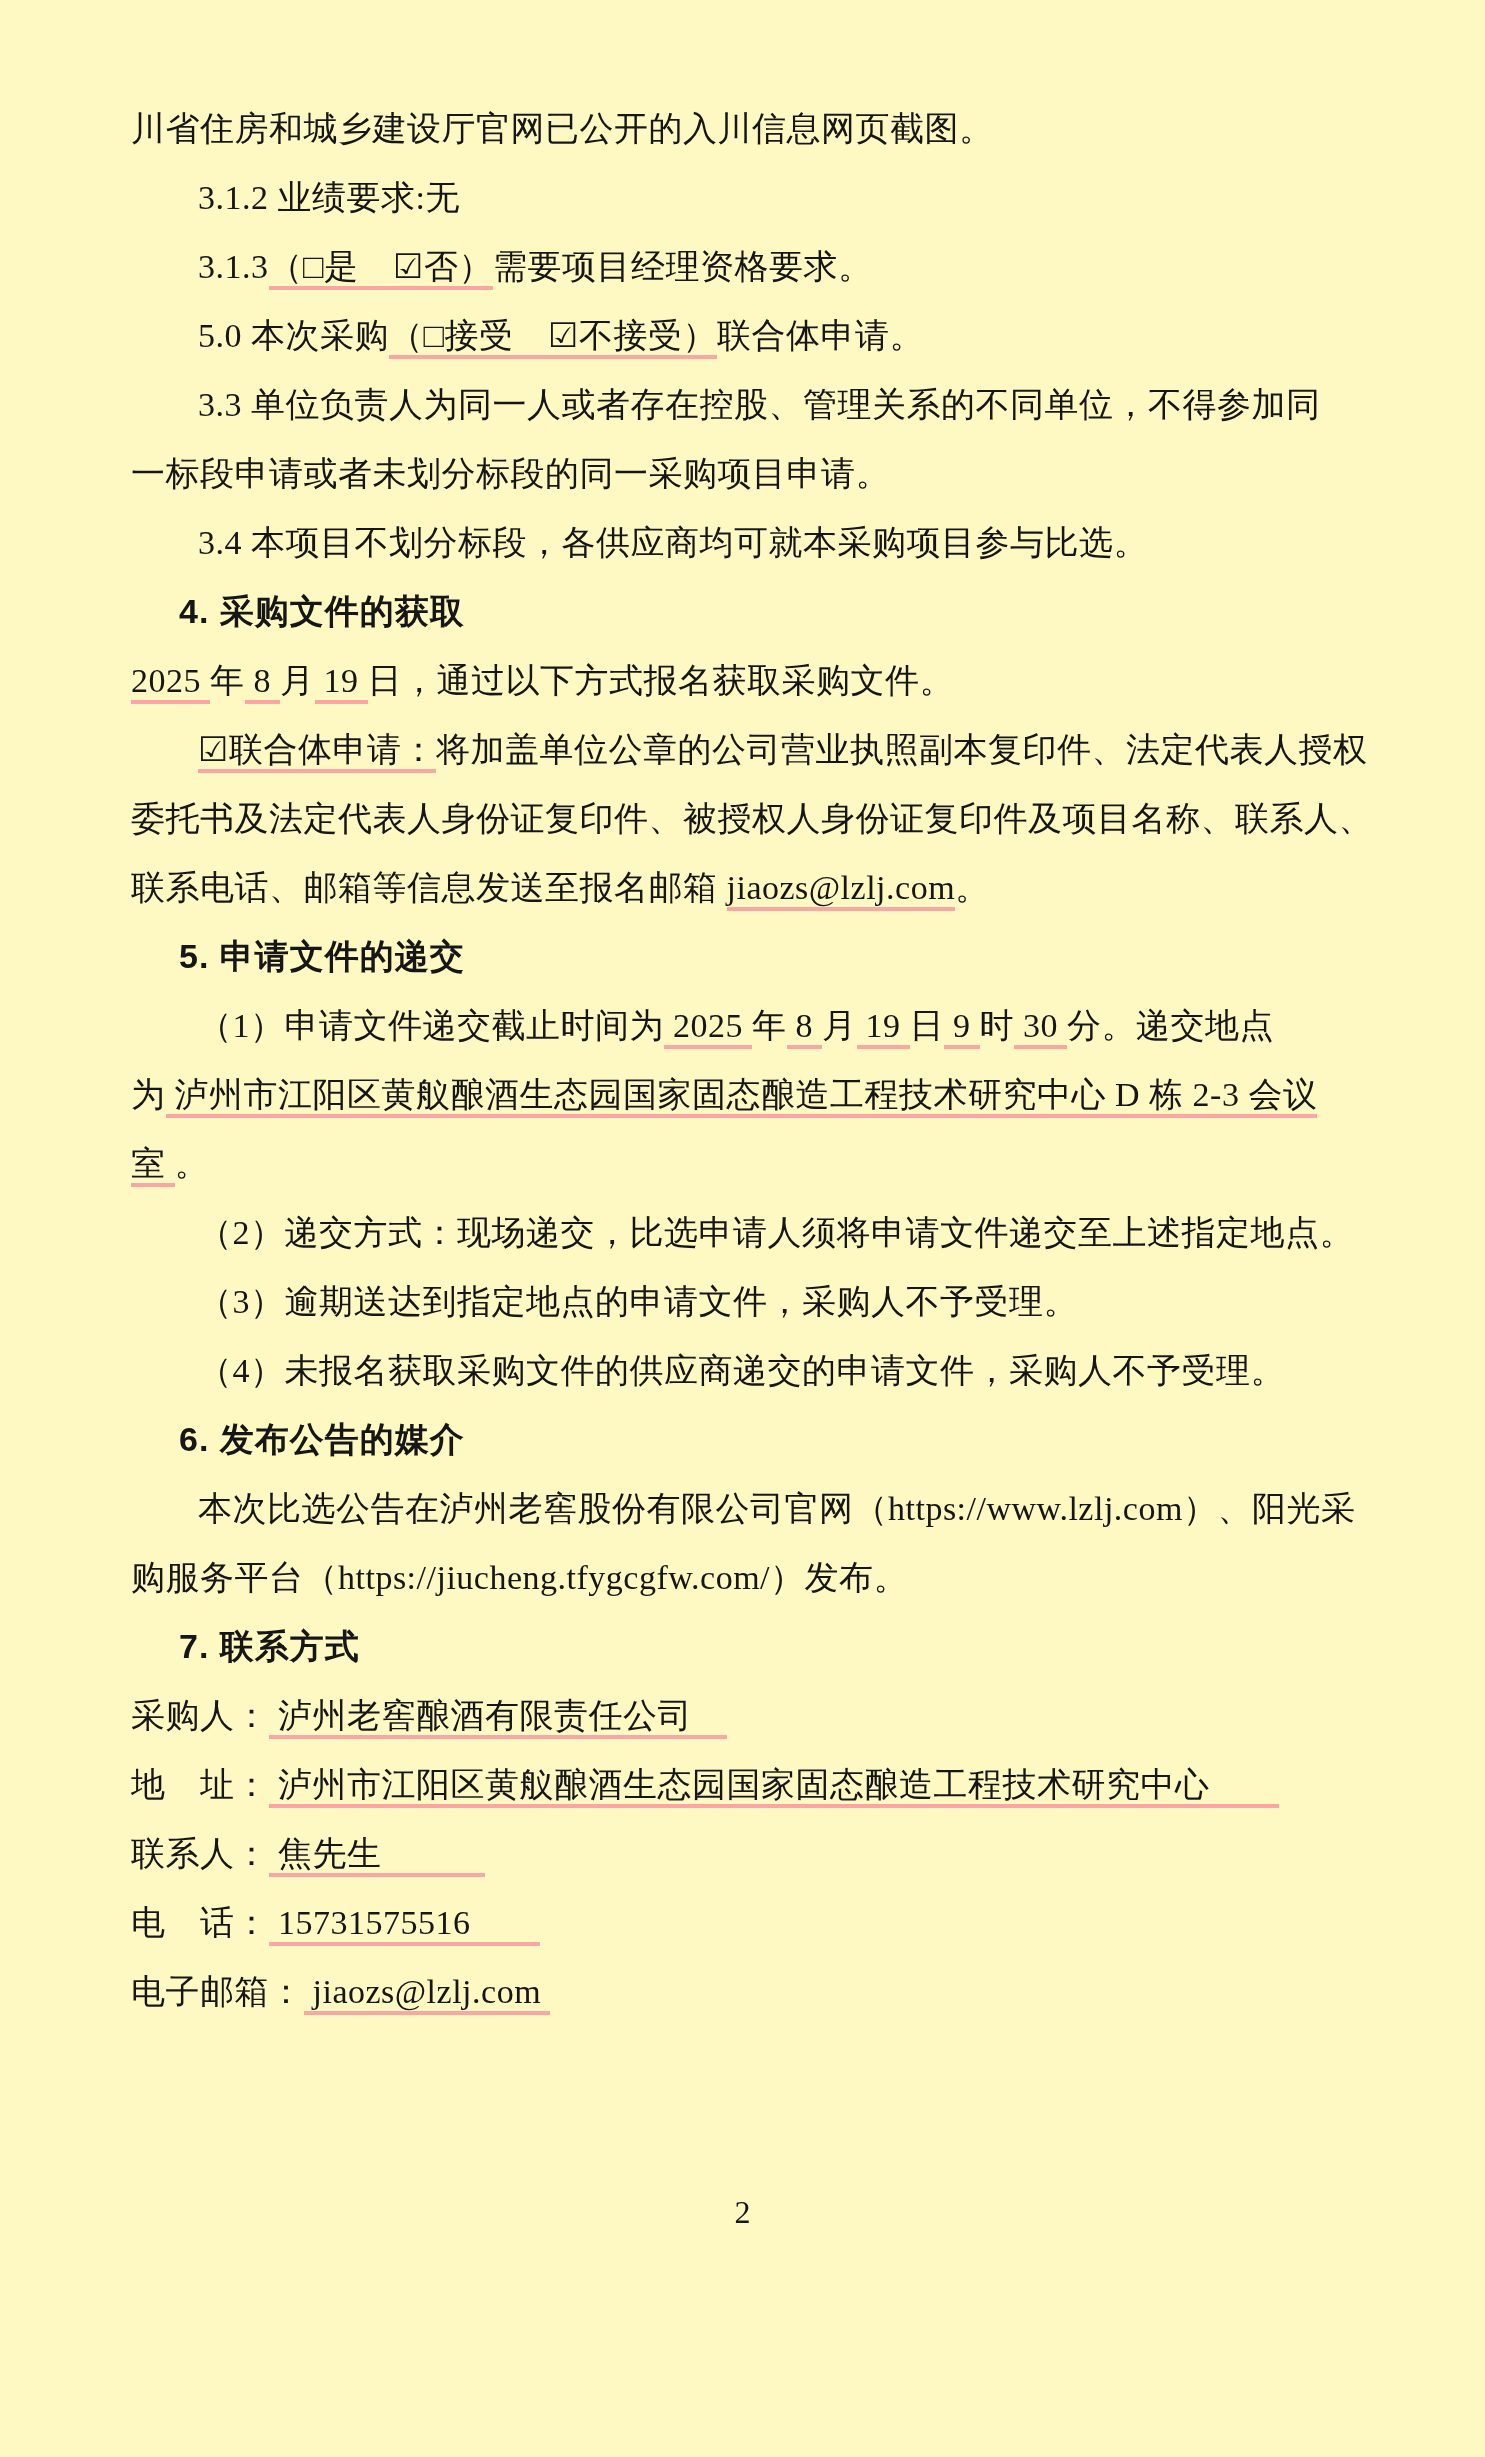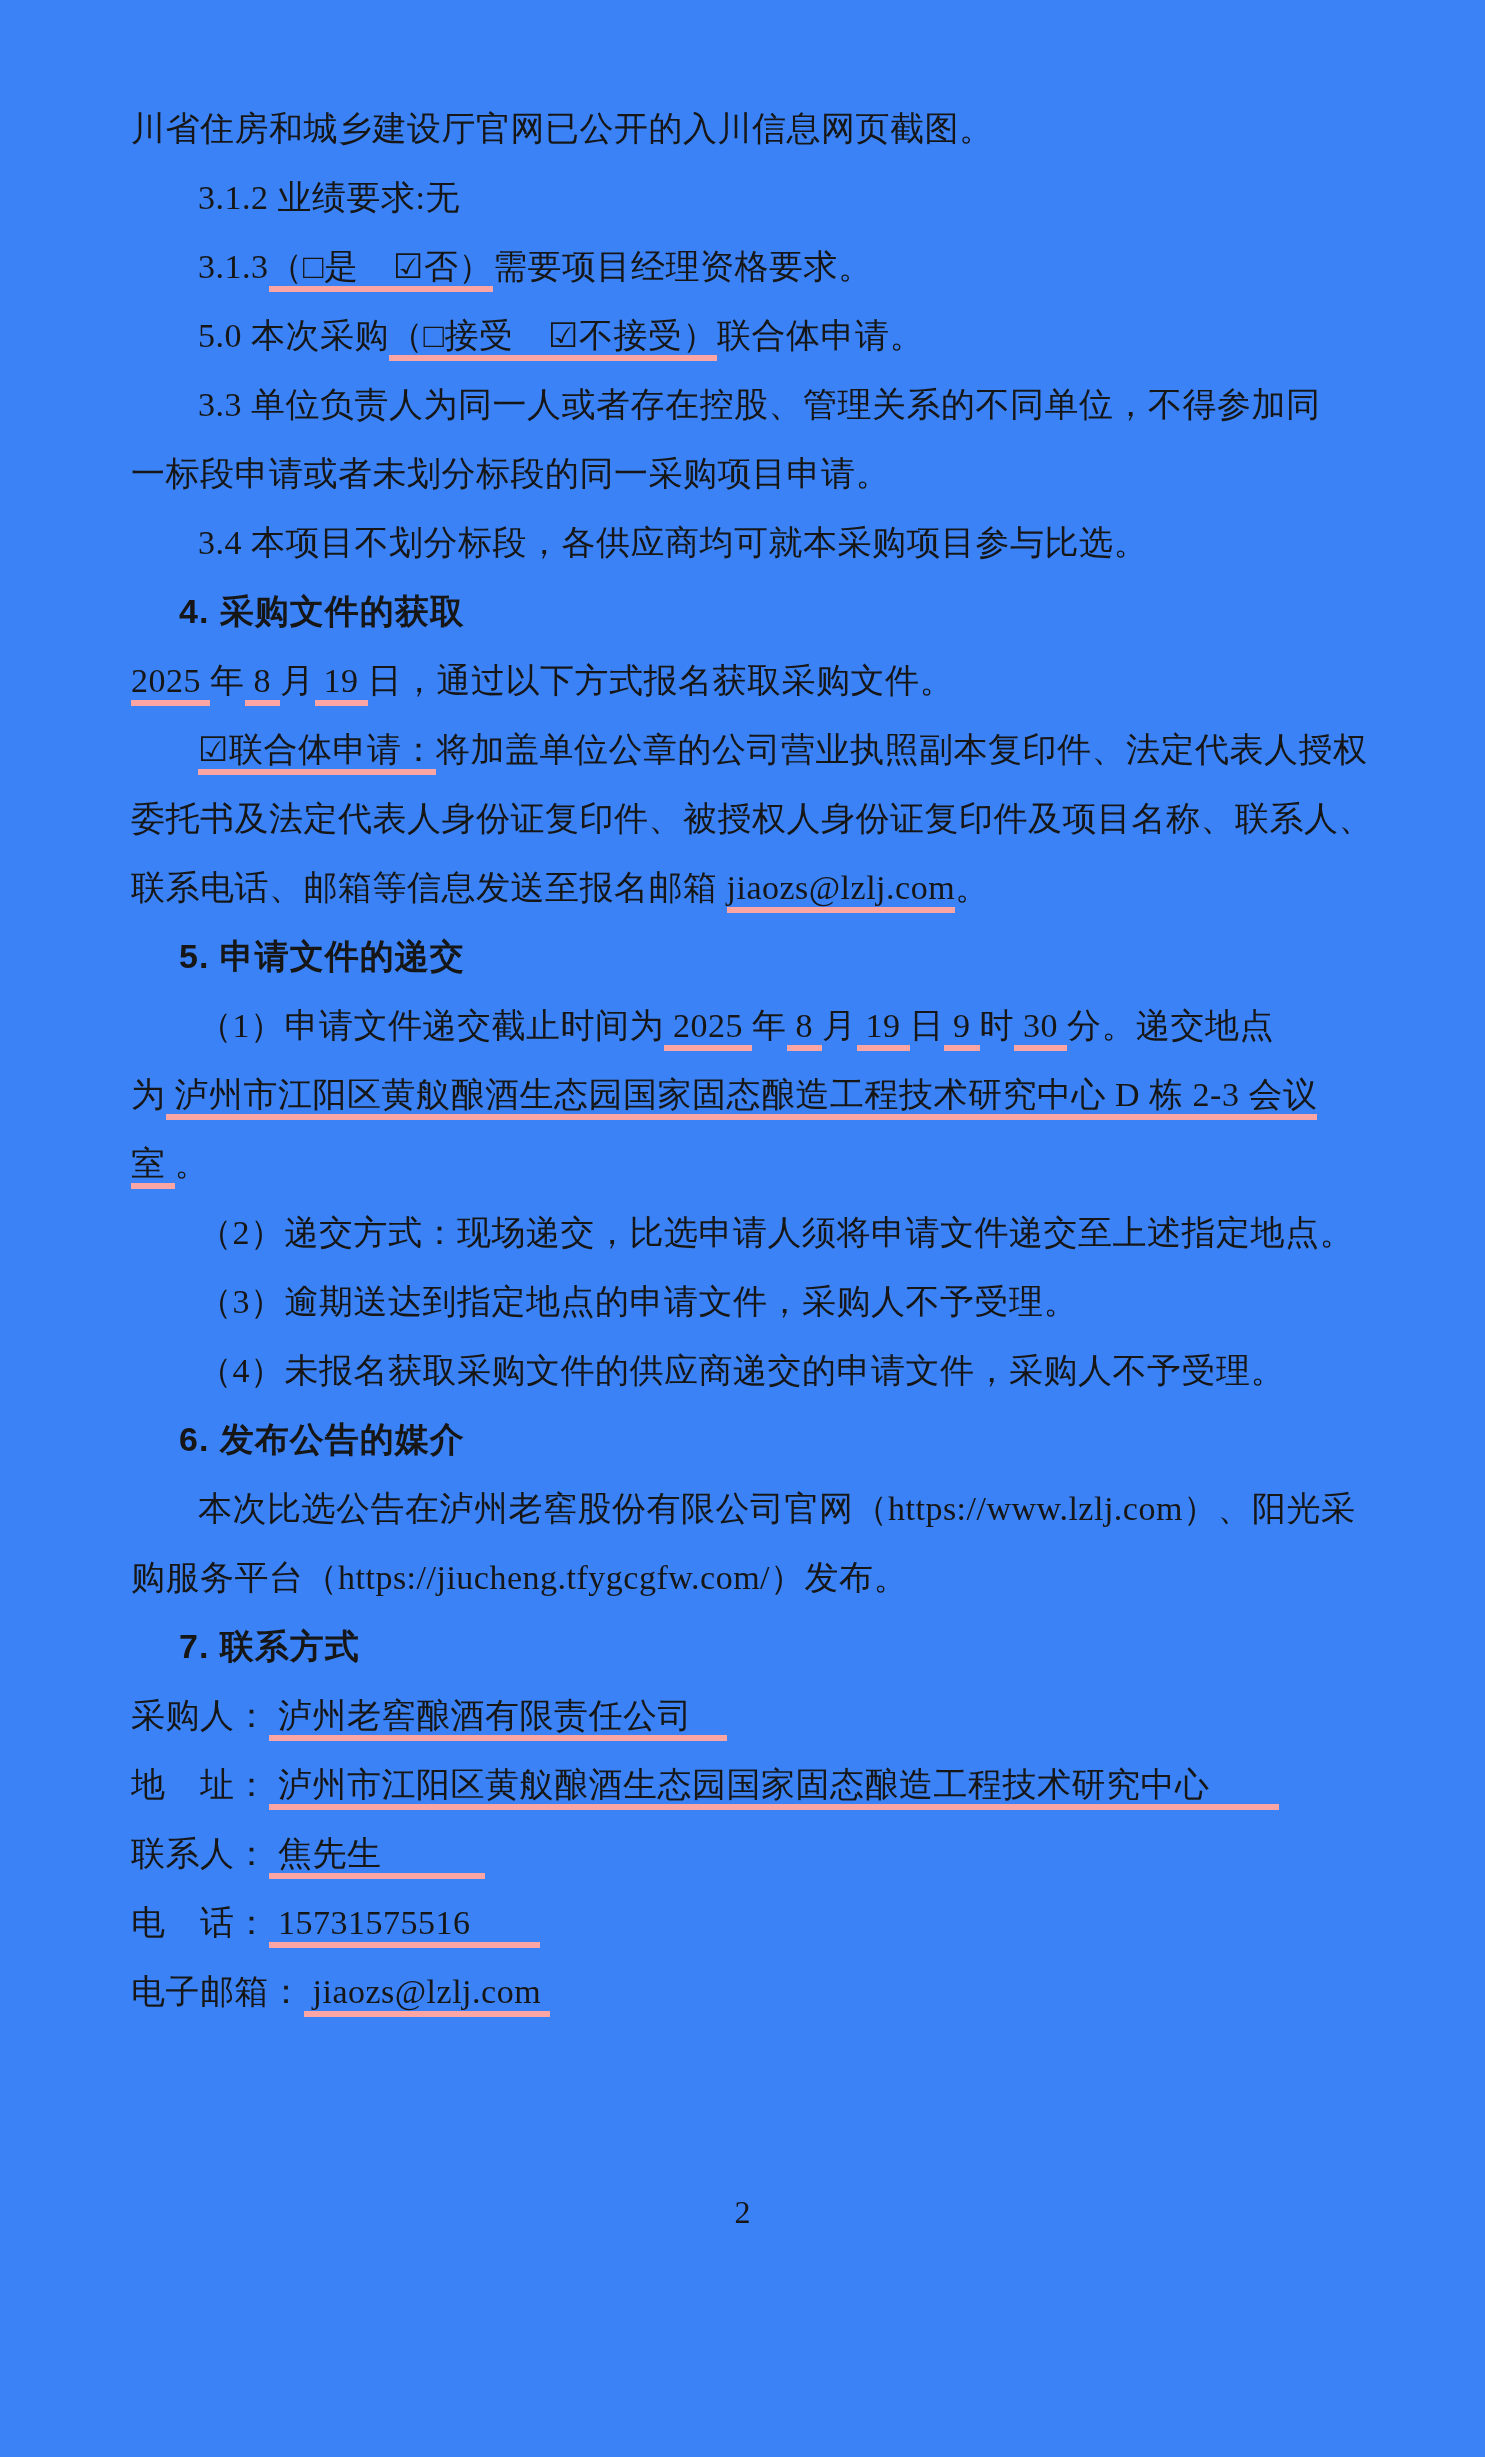--- a/index.html
+++ b/index.html
@@ -1,21 +1,21 @@
 <!DOCTYPE html>
 <html><head>
 <meta charset="utf-8">
 <style>
   html, body { margin: 0; padding: 0; background: #e8e8e8; }
   .page {
     position: relative;
     width: 1485px;
     height: 2457px;
     margin: 0 auto;
-    background: #3b82f6;
+    background: #fef9c3;
     color: #161616;
     font-family: "Liberation Serif", "DejaVu Serif", "DejaVu Sans", serif;
     overflow: hidden;
   }
   .content {
     position: absolute;
     left: 131px;
     top: 94px;
     width: 1228px;
   }
@@ -26,21 +26,21 @@
     white-space: pre;
     letter-spacing: 0.5px;
   }
   .line.indent { padding-left: 67px; }
   .line.heading {
     font-weight: bold;
     font-family: "Liberation Sans", "DejaVu Sans", sans-serif;
     letter-spacing: 1px;
   }
   .u {
-    border-bottom: 6px solid #fca5a5;
+    border-bottom: 4px solid #fca5a5;
     padding-bottom: 1px;
   }
   .b { font-weight: bold; margin-left: 48px; }
   .page-number {
     position: absolute;
     left: 0;
     right: 0;
     top: 2178px;
     height: 69px;
     line-height: 69px;

